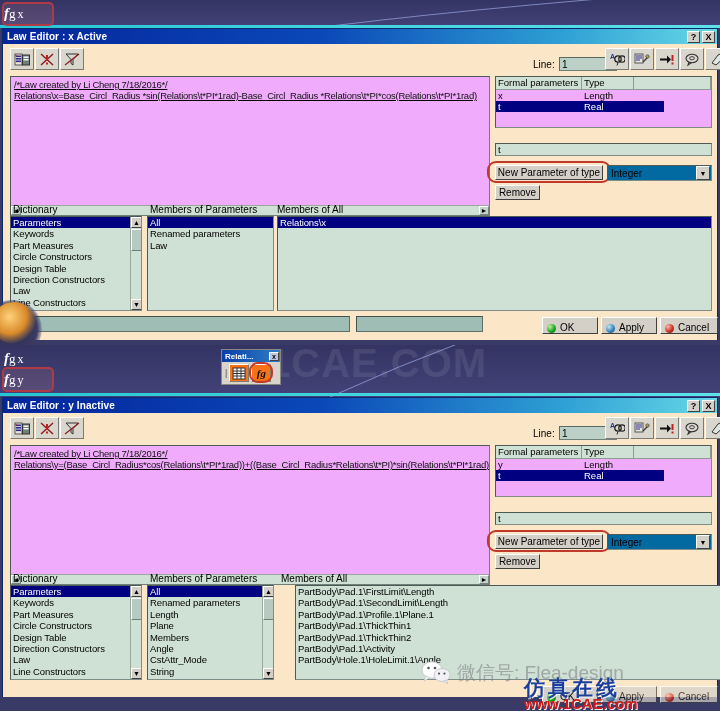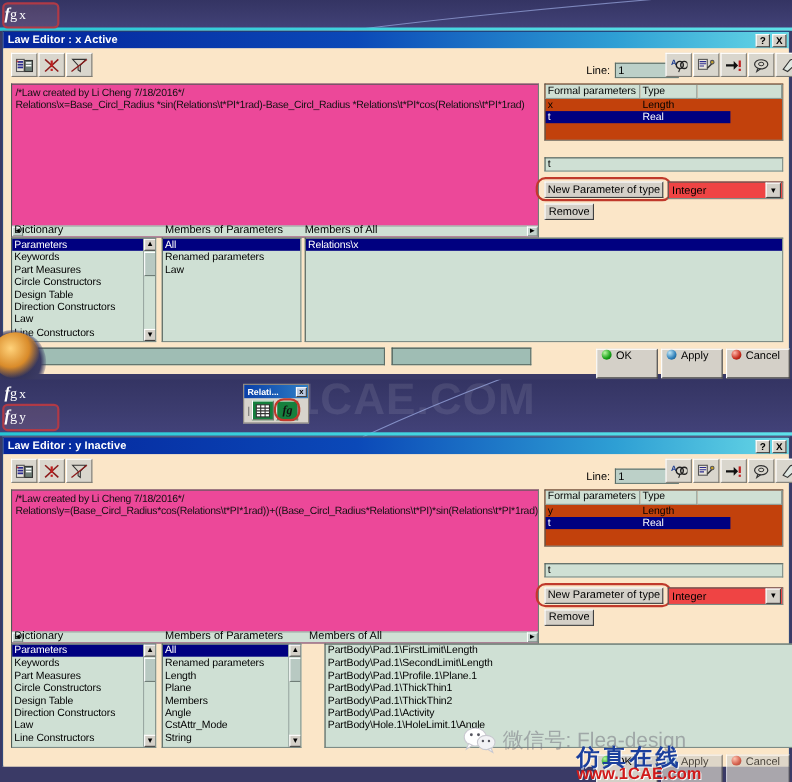--- a/index.html
+++ b/index.html
@@ -73,39 +73,40 @@
 
   .line-label { position:absolute; font-size: 10px; color:#000; }
   .line-input {
     position:absolute; background:#bcd0c8; border:1px solid #6c7f78;
     border-top-color:#5a6b64; border-left-color:#5a6b64;
     font-size: 10px; color: #000; padding: 0 2px; line-height: 13px; height: 14px;
   }
 
   
   .editor {
-    position: absolute; background: #ec4899;
+    position: absolute; background: #f0abfc;
     border: 1px solid #6f8079; border-top-color:#4d5a55; border-left-color:#4d5a55;
     overflow: hidden;
+    text-decoration: underline;
   }
   .editor .code {
     font-family: "Liberation Sans", sans-serif;
     font-size: 9.5px; color: #111; line-height: 11px;
     padding: 2px 3px; white-space: nowrap;
   }
   .editor .code div { letter-spacing: -0.25px; }
   .hscroll {
     position:absolute; bottom:0; left:0; height: 10px; width: 100%;
     background:#cfe0d4; border-top:1px solid #9aa8a2; display:flex; justify-content:space-between;
   }
   .hscroll .arw { width:10px; height:9px; background:#c3d2cb; border:1px solid #fff;
     border-right-color:#76847e; border-bottom-color:#76847e; font-size:7px; text-align:center; line-height:7px;}
 
   
-  .fp-wrap { position: absolute; background:#c2410c;
+  .fp-wrap { position: absolute; background:#f0abfc;
     border:1px solid #7e8d87; border-top-color:#4d5a55; border-left-color:#4d5a55; }
   .fp-head { display:flex; height: 13px; font-size: 9.5px; color:#000; }
   .fp-head > div { border-right:1px solid #8d9b95; border-bottom:1px solid #8d9b95;
      padding-left:2px; line-height: 12px; background:#cfe0d4; }
   .fp-c1 { width: 86px; } .fp-c2 { width: 52px; } .fp-c3 { flex:1; }
   .fp-row { display:flex; height: 11px; font-size: 9.5px; color:#000; }
   .fp-row > div { padding-left:2px; line-height: 11px; }
   .fp-row.sel { background:#000080; color:#fff; width: 168px;}
 
   .fp-field {
@@ -114,21 +115,21 @@
     font-size:9.5px; color:#000; padding-left:2px; line-height:11px;
   }
 
   .btn95 {
     background:#d4d0c8; border:1px solid #ffffff;
     border-right-color:#404040; border-bottom-color:#404040;
     font-size:10px; color:#000; text-align:center; font-family:"Liberation Sans",sans-serif;
     padding: 0; line-height: 14px;
   }
   .combo {
-    position:absolute; background:#ef4444; border:1px solid #7e8d87;
+    position:absolute; background:#0369a1; border:1px solid #7e8d87;
     border-top-color:#4d5a55; border-left-color:#4d5a55;
     font-size:10px; color:#000; padding-left:3px; line-height:15px; display:flex;
     align-items:center; justify-content:space-between;
   }
   .combo .arrow { width:14px; height:14px; margin:1px;
      background:#d4d0c8; border:1px solid #fff; border-right-color:#404040;
      border-bottom-color:#404040; font-size:7px; line-height:13px; text-align:center; }
 
   .red-roundbox { position:absolute; border:2px solid #c0392b; border-radius:9px; }
 
@@ -146,40 +147,40 @@
      background:#cfe0d4; border-left:1px solid #9aa8a2; }
   .vscroll .sbtn { width:11px; height:11px; background:#d4d0c8; border:1px solid #fff;
      border-right-color:#404040; border-bottom-color:#404040; font-size:7px; text-align:center; line-height:9px;}
   .vscroll .thumb { position:absolute; top:12px; width:11px; height:22px; background:#b8c9c2;
      border:1px solid #fff; border-right-color:#6f7d77; border-bottom-color:#6f7d77;}
 
   .botfield { position:absolute; background:#9fbdb4; border:1px solid #5e6f68;
     border-top-color:#44524c; border-left-color:#44524c; }
 
   
-  .act { position:absolute; height:27px; display:flex; align-items:flex-start; gap:4px;
+  .act { position:absolute; height:17px; display:flex; align-items:flex-end; gap:4px;
     background:#d4d0c8; border:1px solid #ffffff;
     border-right-color:#404040; border-bottom-color:#404040;
     font-size:10px; color:#000; padding: 0 6px 0 4px; }
   .sphere { width:9px; height:9px; border-radius:50%; }
   .sph-green { background: radial-gradient(circle at 32% 30%, #b6f5a0, #16a016 60%, #0a5c0a); }
   .sph-blue  { background: radial-gradient(circle at 32% 30%, #bfe6f7, #2f7fb8 60%, #144a72); }
   .sph-red   { background: radial-gradient(circle at 32% 30%, #ffb6a8, #c52b1c 60%, #7a120a); }
 
   
   .mini { position:absolute; background:#d8d4cc; border:1px solid #8a8680; }
   .mini-title { height:12px; display:flex; align-items:center;
      background: linear-gradient(90deg,#0a3fa8,#2e7fc6); color:#fff;
      font-size:8px; font-weight:bold; padding-left:3px; }
   .mini-title .mspacer{flex:1;}
   .mini-x { width:10px; height:9px; background:#b9c9e0; border:1px solid #fff;
      border-right-color:#404040; border-bottom-color:#404040;
      font-size:7px; line-height:7px; text-align:center; color:#000; margin-right:1px;}
   .mini-body { display:flex; align-items:center; gap:2px; padding:2px 3px; }
-  .mini-btn { width:20px; height:18px; background:#15803d; border:1px solid #fff;
+  .mini-btn { width:20px; height:18px; background:#f97316; border:1px solid #fff;
      border-right-color:#7d7a72; border-bottom-color:#7d7a72;
      display:flex; align-items:center; justify-content:center; }
 
   
   .corner-glow { position:absolute; border-radius:50%;
     background: radial-gradient(circle at 40% 35%, #ffd27a 0%, #d98b2a 45%, rgba(60,50,80,0) 72%); }
   .corner-dark { position:absolute; border-radius:50%;
     background: radial-gradient(circle at 50% 50%, #2a2a4e 0%, #3a3a62 60%, rgba(58,58,98,0) 75%); }
 
   

